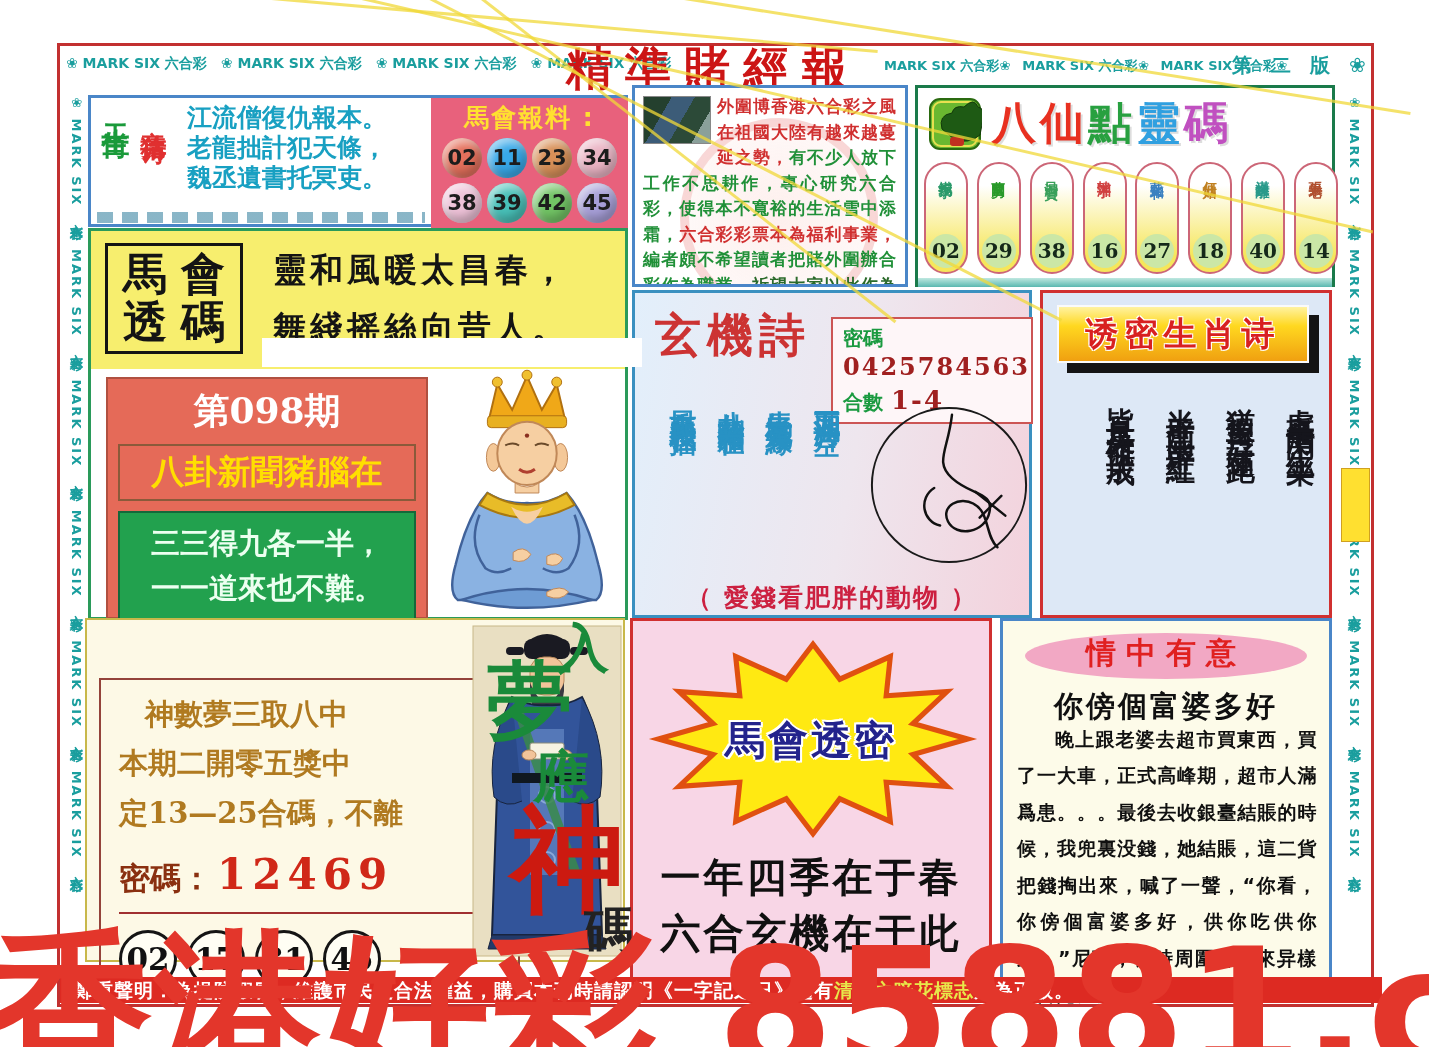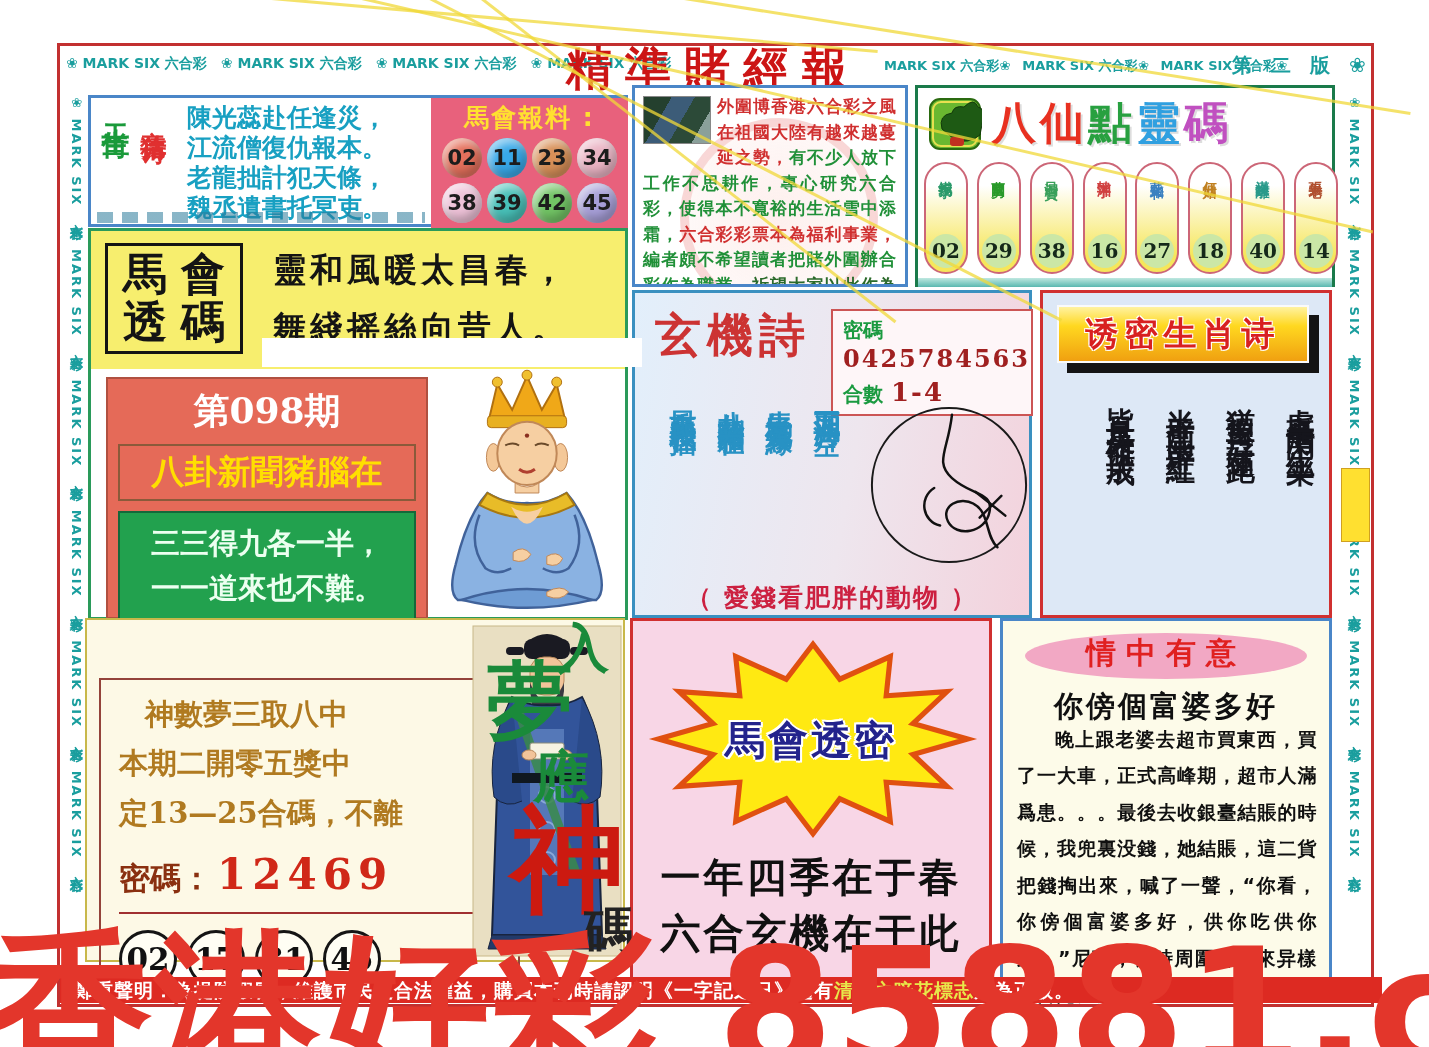--- a/index.html
+++ b/index.html
@@ -155,21 +155,20 @@
   <span>❀</span> <span>MARK SIX 六合彩</span>
   <span>❀</span> <span>MARK SIX 六合彩</span>
   <span>❀</span> <span>MARK SIX 六合彩</span>
 </div>
 <div class="abs ypatch" style="left:1341px;top:468px;width:27px;height:72px;"></div>
 
 <div class="abs panel p-zodiac" style="left:88px;top:95px;width:540px;height:132px;">
   <div class="abs vlabel" style="left:10px;top:4px;font-size:28px;color:#1a9a3a;letter-spacing:2px;">十二生肖</div>
   <div class="abs vlabel" style="left:50px;top:12px;font-size:26px;color:#e03030;letter-spacing:4px;">竞猜诗</div>
   <div class="abs zlines" style="left:96px;top:5px;">
-    <div>陳光蕊赴任逢災，</div>
     <div>江流僧復仇報本。</div>
     <div>老龍拙計犯天條，</div>
     <div>魏丞遺書托冥吏。</div>
   </div>
   <div class="abs tips" style="left:340px;top:0;width:197px;height:152px;">
     <div class="tips-title">馬會報料 :</div>
     <div class="ballgrid">
       <div class="ball" style="background: rgb(228, 112, 92);">02</div>
       <div class="ball" style="background: rgb(56, 168, 232);">11</div>
       <div class="ball" style="background: rgb(216, 144, 88);">23</div>
@@ -333,21 +332,21 @@
     <div class="capsule">
       <div class="cap-name" style="color: rgb(176, 80, 48);">張果老</div>
       <div class="cap-num">14</div>
       </div>
   </div>
   <div class="abs bx-strip" style="left:0;top:190px;width:414px;"></div>
 </div>
 
 <div class="abs panel p-xuanji" style="left:632px;top:290px;width:400px;height:328px;">
   <div class="abs xj-title" style="left:20px;top:12px;">玄機詩</div>
-  <div class="abs codebox" style="left:196px;top:16px;width:178px;">
+  <div class="abs codebox" style="left:196px;top:24px;width:178px;">
     <div><span class="lbl">密碼</span><span class="val">0425784563</span></div>
     <div style="margin-top:4px;"><span class="lbl">合數</span><span class="val" style="font-size:26px;">1-4</span></div>
   </div>
   <div class="abs vpoem xj-cols" style="left:18px;top:96px;height:216px;">
     <span>五湖四海一片空</span>
     <span>牛馬皆有兄弟緣</span>
     <span>八卦新聞豬腦在</span>
     <span>風來雨來我在擋</span>
   </div>
   <svg class="abs" style="left:230px;top:108px;" width="168" height="168" viewBox="0 0 170 170">

